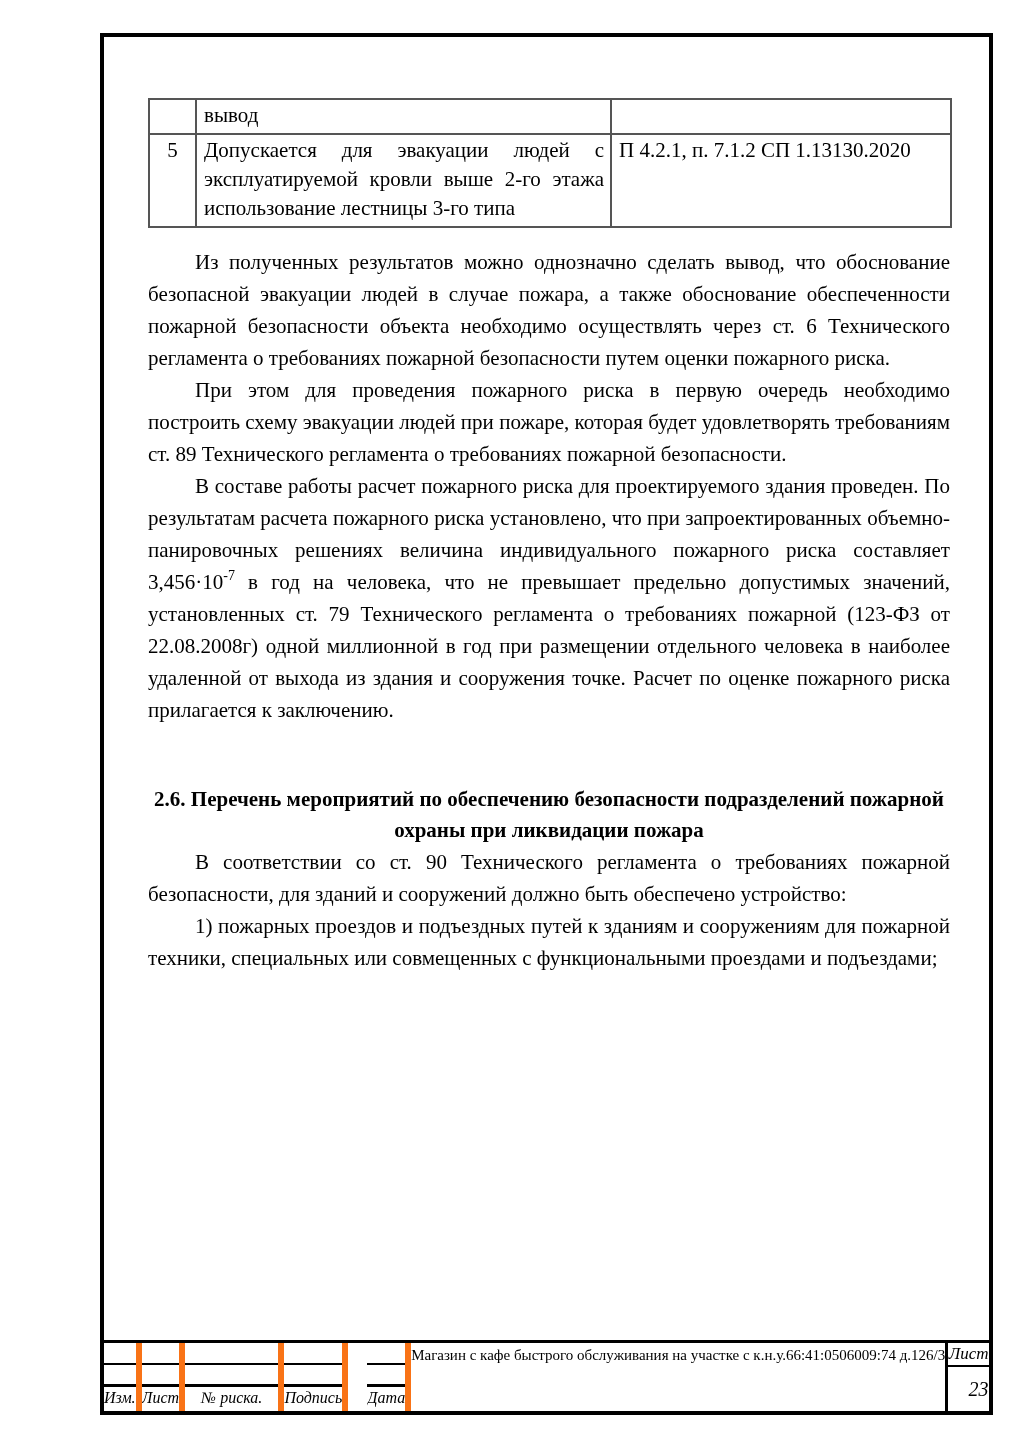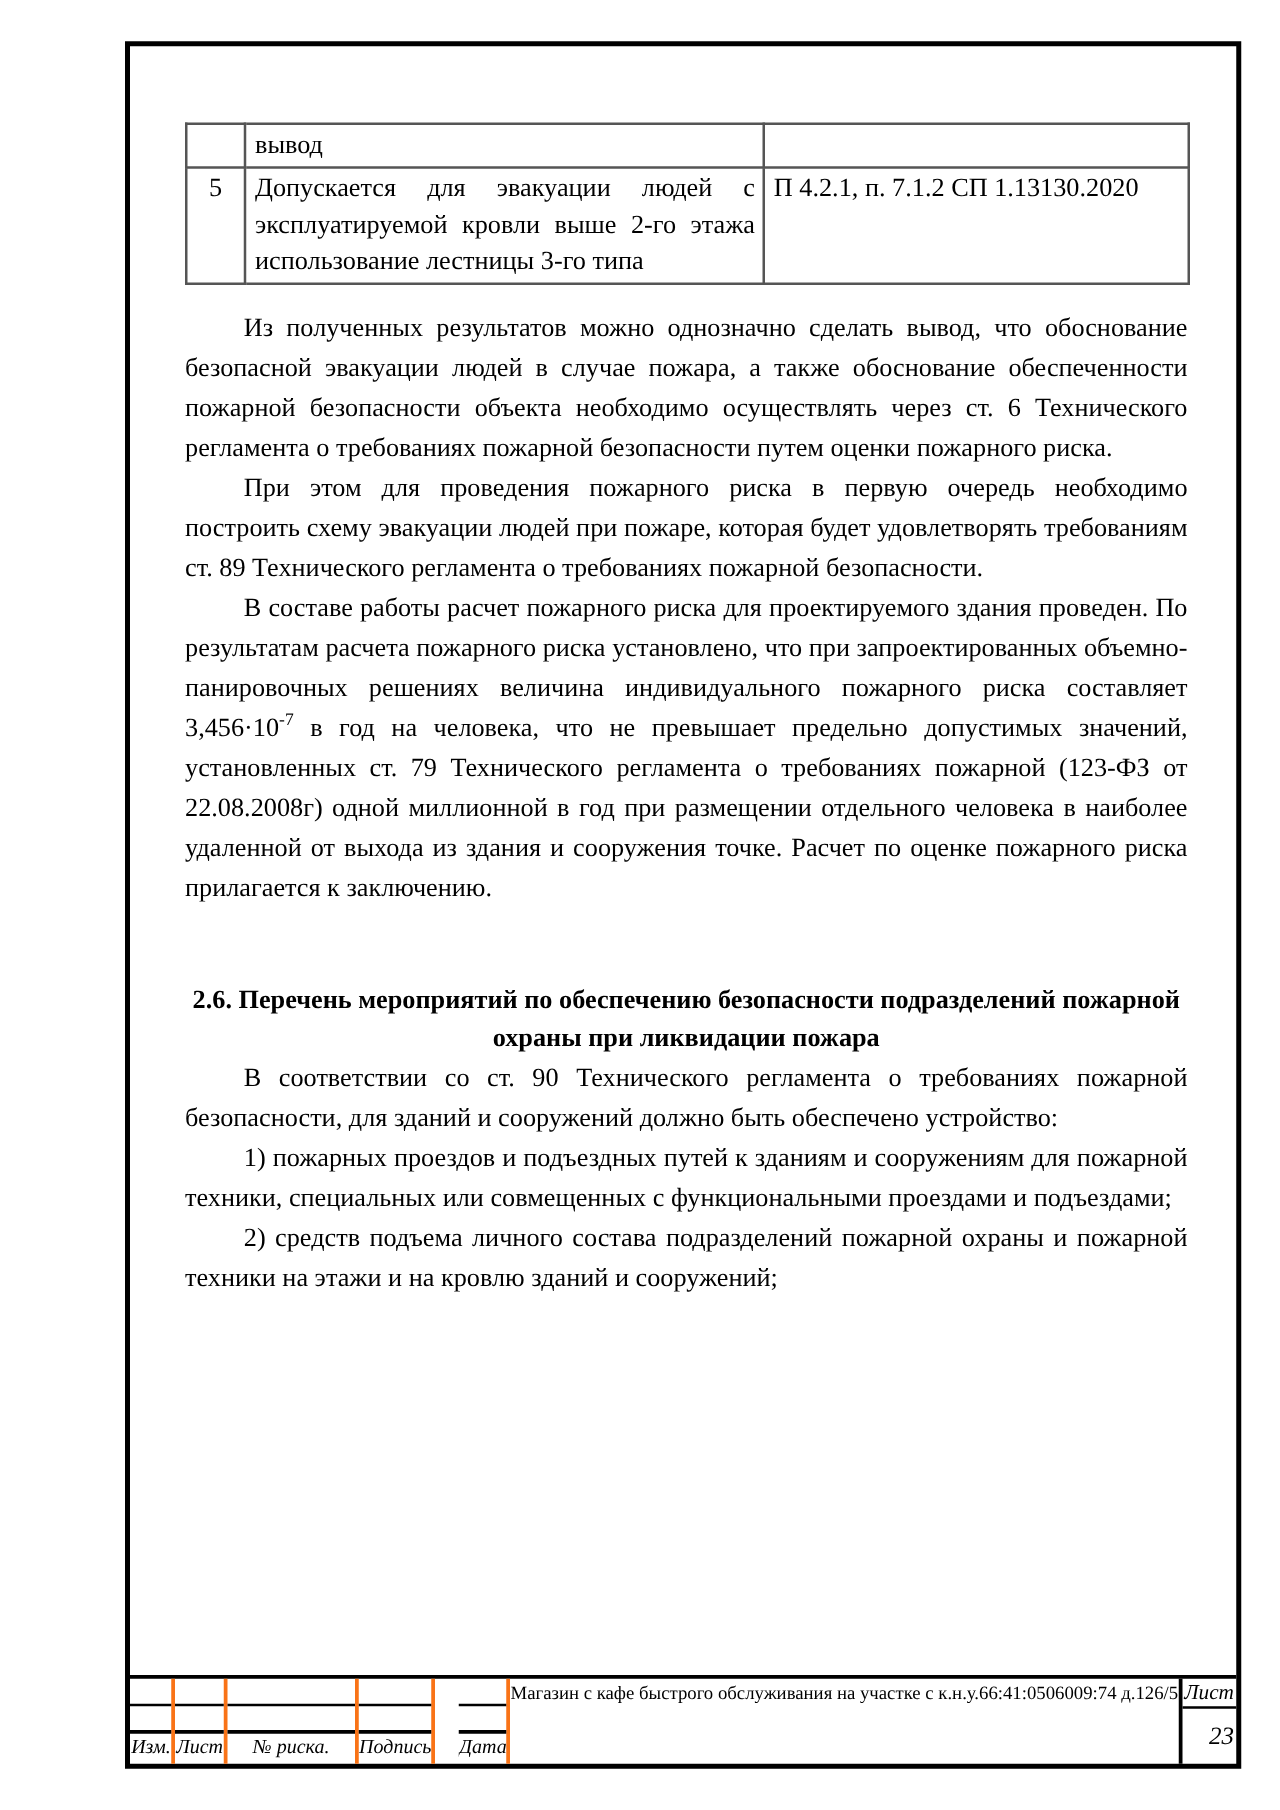--- a/index.html
+++ b/index.html
@@ -81,21 +81,21 @@
     position: absolute;
     left: 104px;
     top: 1340px;
     width: 885px;
     height: 71px;
     border-top: 3px solid #000000;
     box-sizing: border-box;
     display: flex;
   }
   .tb-col {
-    border-right: 3px solid #f97316;
+    border-right: 6px solid #f97316;
     box-sizing: border-box;
     display: flex;
     flex-direction: column;
   }
   .tb-col .r1 {
     height: 22px;
     border-bottom: 2px solid #000000;
     box-sizing: border-box;
   }
   .tb-col .r2 {
@@ -179,21 +179,20 @@
 </tbody>
   </table>
 
 <div class="text">
   <p>Из полученных результатов можно однозначно сделать вывод, что обоснование безопасной эвакуации людей в случае пожара, а также обоснование обеспеченности пожарной безопасности объекта необходимо осуществлять через ст. 6 Технического регламента о требованиях пожарной безопасности путем оценки пожарного риска.</p>
   <p>При этом для проведения пожарного риска в первую очередь необходимо построить схему эвакуации людей при пожаре, которая будет удовлетворять требованиям ст. 89 Технического регламента о требованиях пожарной безопасности.</p>
   <p><span>В составе работы расчет пожарного риска для проектируемого здания проведен. По результатам расчета пожарного риска установлено, что при запроектированных объемно-панировочных решениях величина индивидуального пожарного риска составляет 3,456·10</span><sup class="exp">-7</sup><span> в год на человека, что не превышает предельно допустимых значений, установленных ст. 79 Технического регламента о требованиях пожарной (123-ФЗ от 22.08.2008г) одной миллионной в год при размещении отдельного человека в наиболее удаленной от выхода из здания и сооружения точке. Расчет по оценке пожарного риска прилагается к заключению.</span></p>
   <h2>2.6. Перечень мероприятий по обеспечению безопасности подразделений пожарной охраны при ликвидации пожара</h2>
   <p>В соответствии со ст. 90 Технического регламента о требованиях пожарной безопасности, для зданий и сооружений должно быть обеспечено устройство:</p>
   <p>1) пожарных проездов и подъездных путей к зданиям и сооружениям для пожарной техники, специальных или совмещенных с функциональными проездами и подъездами;</p>
-  <p>2) средств подъема личного состава подразделений пожарной охраны и пожарной техники на этажи и на кровлю зданий и сооружений;</p>
 </div>
 
 <div class="titleblock">
   <div class="tb-col c-izm">
     <div class="r1"></div>
     <div class="r2"></div>
     <div class="r3">Изм.</div>
   </div>
   <div class="tb-col c-list">
     <div class="r1"></div>
@@ -209,19 +208,19 @@
     <div class="r1"></div>
     <div class="r2"></div>
     <div class="r3">Подпись</div>
   </div>
   <div class="tb-col c-date">
     <div class="r1"></div>
     <div class="r2"></div>
     <div class="r3">Дата</div>
   </div>
   <div class="tb-project">
-    <span>Магазин с кафе быстрого обслуживания на участке с к.н.у.66:41:0506009:74 д.126/5</span>
+    <span>Магазин с кафе быстрого обслуживания на участке с к.н.у.66:41:0506009:74 д.126/3</span>
   </div>
   <div class="tb-sheet">
     <div class="sheet-label">Лист</div>
     <div class="sheet-num">23</div>
   </div>
 </div>
 
 </body></html>

